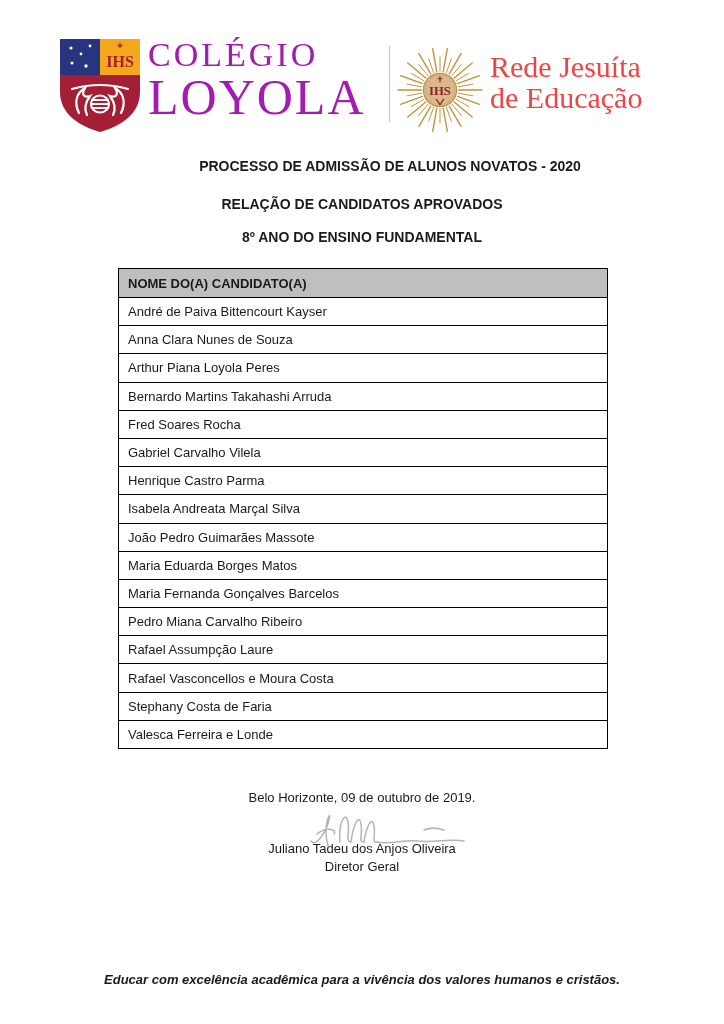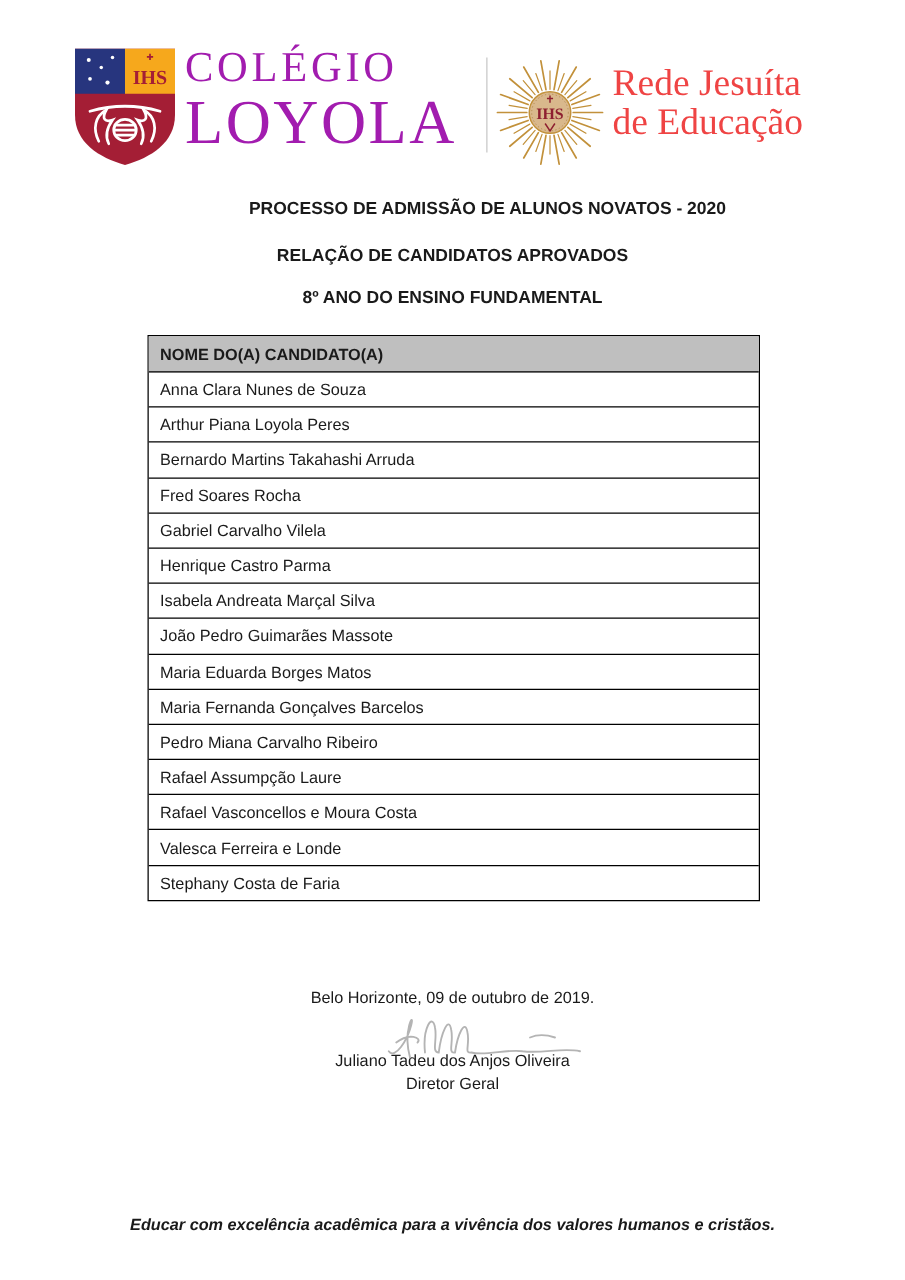--- a/index.html
+++ b/index.html
@@ -128,20 +128,23 @@
   </div>
 
   <div class="doc-title t1">PROCESSO DE ADMISSÃO DE ALUNOS NOVATOS - 2020</div>
   <div class="doc-title t2">RELAÇÃO DE CANDIDATOS APROVADOS</div>
   <div class="doc-title t3">8º ANO DO ENSINO FUNDAMENTAL</div>
 
   <div class="candidates-table">
     <div class="t-header">NOME DO(A) CANDIDATO(A)</div>
     <div>
         <div class="t-row">
+        <span>André de Paiva Bittencourt Kayser</span>
+      </div>
+        <div class="t-row">
         <span>Anna Clara Nunes de Souza</span>
       </div>
         <div class="t-row">
         <span>Arthur Piana Loyola Peres</span>
       </div>
         <div class="t-row">
         <span>Bernardo Martins Takahashi Arruda</span>
       </div>
         <div class="t-row">
         <span>Fred Soares Rocha</span>
@@ -167,24 +170,24 @@
         <div class="t-row">
         <span>Pedro Miana Carvalho Ribeiro</span>
       </div>
         <div class="t-row">
         <span>Rafael Assumpção Laure</span>
       </div>
         <div class="t-row">
         <span>Rafael Vasconcellos e Moura Costa</span>
       </div>
         <div class="t-row">
+        <span>Stephany Costa de Faria</span>
+      </div>
+        <div class="t-row">
         <span>Valesca Ferreira e Londe</span>
-      </div>
-        <div class="t-row">
-        <span>Stephany Costa de Faria</span>
       </div>
       </div>
   </div>
 
   <div class="date-line">Belo Horizonte, 09 de outubro de 2019.</div>
 
   <div class="signature-wrap">
     <svg width="178" height="50" viewBox="0 0 178 50">
       <g stroke="#b4b4b4" stroke-width="1.5" fill="none" stroke-linecap="round">
         <path d="M30,42 C24,20 34,4 31,16 C28,28 18,44 13,37 M19,30 C29,22 40,26 36,30"></path>

